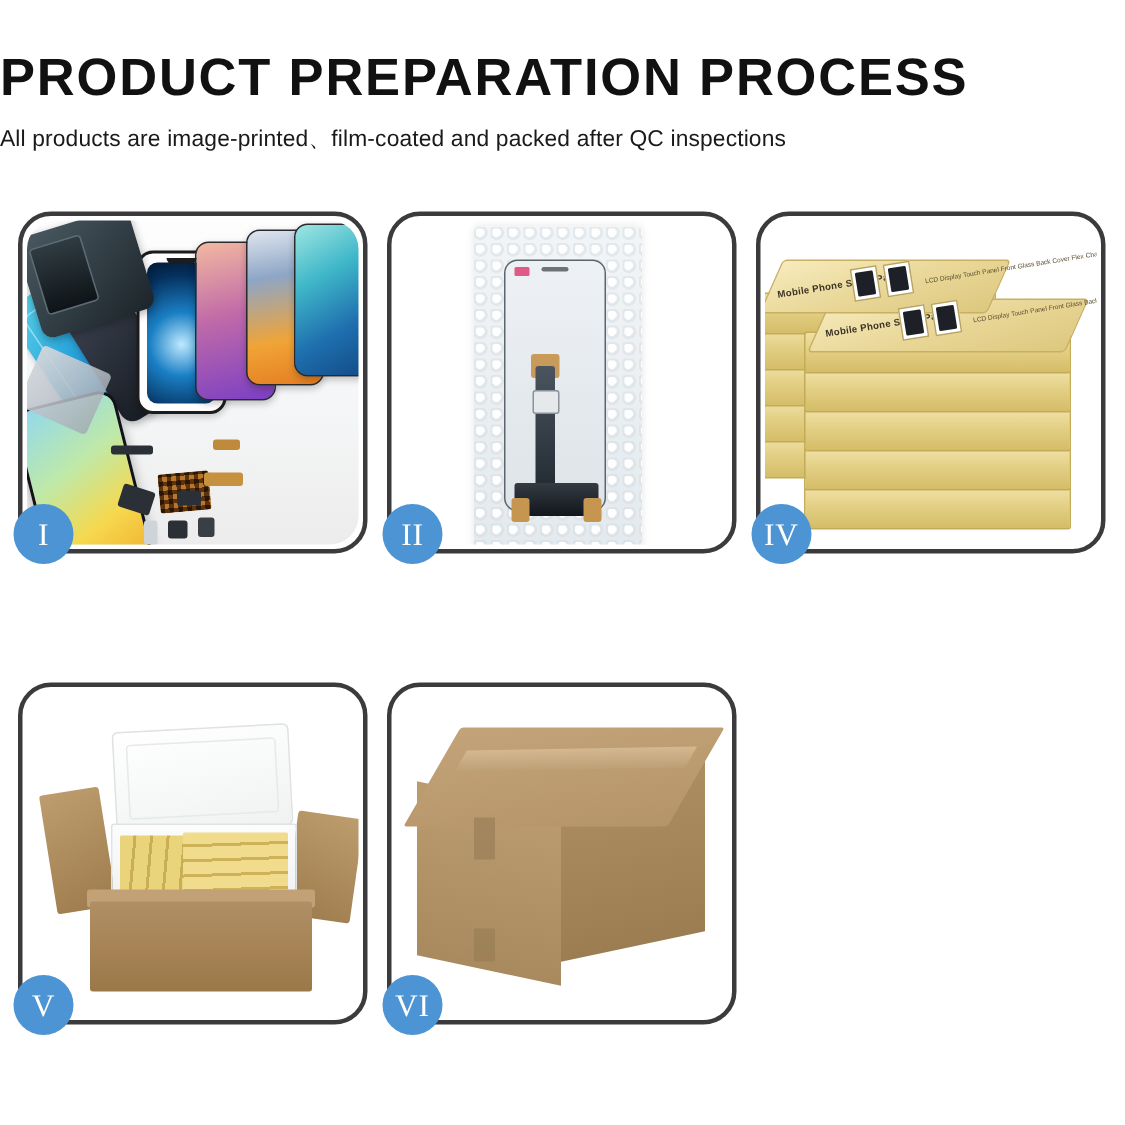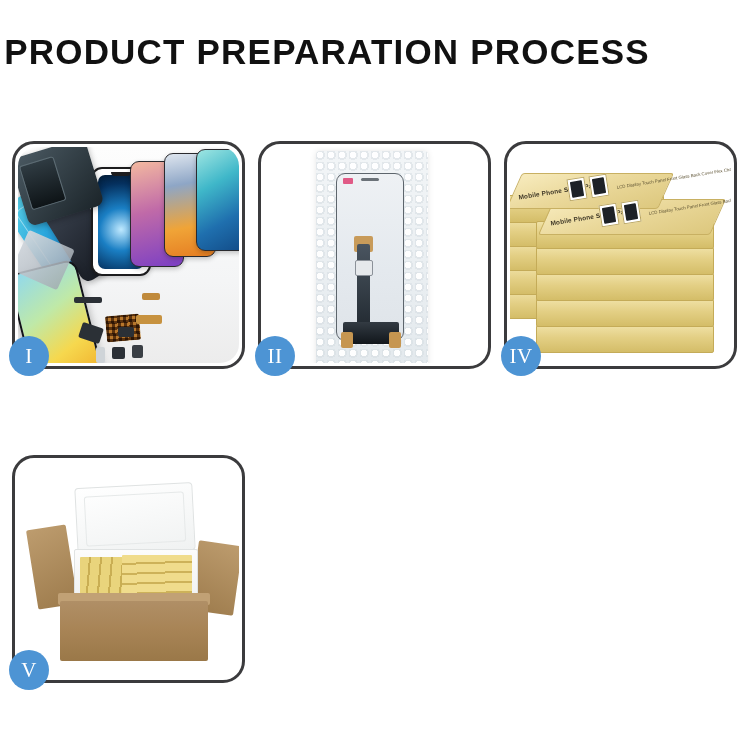--- a/index.html
+++ b/index.html
@@ -12,21 +12,20 @@
     height: 750px;
     font-family: "Liberation Sans", sans-serif;
     overflow: hidden;
     position: relative;
   }
 
   
   .header {
     width: 654px;
     padding-top: 34px;
-    text-align: center;
   }
   .page-title {
     font-family: "Liberation Sans", sans-serif;
     font-size: 35px;
     font-weight: 700;
     letter-spacing: 1.2px;
     color: #111111;
     line-height: 1.05;
     white-space: nowrap;
   }
@@ -400,20 +399,21 @@
     position:absolute; left:34px; top:18px; width:184px; height:186px;
     background: linear-gradient(160deg,rgba(236,241,243,.85),rgba(214,222,226,.55));
     border-radius:6px; z-index:-1;
   }
 </style>
 </head>
 <body>
 
 <div class="header">
   <div class="page-title">PRODUCT PREPARATION PROCESS</div>
+  <div class="page-subtitle">All products are image-printed、film-coated and packed after QC inspections</div>
 </div>
 
 <div class="grid">
 
   <div class="panel">
     <div class="panel-photo p1">
       <div class="ph ph-blue-film"></div>
       <div class="ph ph-back-dark"></div>
       <div class="ph ph-glass"></div>
       <div class="ph ph-purple"></div>
@@ -504,14 +504,26 @@
       <div class="v-foam-lid"></div>
       <div class="v-foam-box"></div>
       <div class="v-yellow-wrap"></div>
       <div class="v-yellow-wrap2"></div>
       <div class="v-carton-top-edge"></div>
       <div class="v-carton-body"></div>
     </div>
     <div class="badge">V</div>
   </div>
 
+  <div class="panel">
+    <div class="panel-photo p6">
+      <div class="vi-underwrap"></div>
+      <div class="vi-left vi-left-skew"></div>
+      <div class="vi-right vi-right-skew"></div>
+      <div class="vi-top"></div>
+      <div class="vi-tape"></div>
+      <div class="vi-seam-a"></div>
+      <div class="vi-seam-b"></div>
+    </div>
+    <div class="badge">VI</div>
+  </div>
 
 </div>
 
 </body></html>

